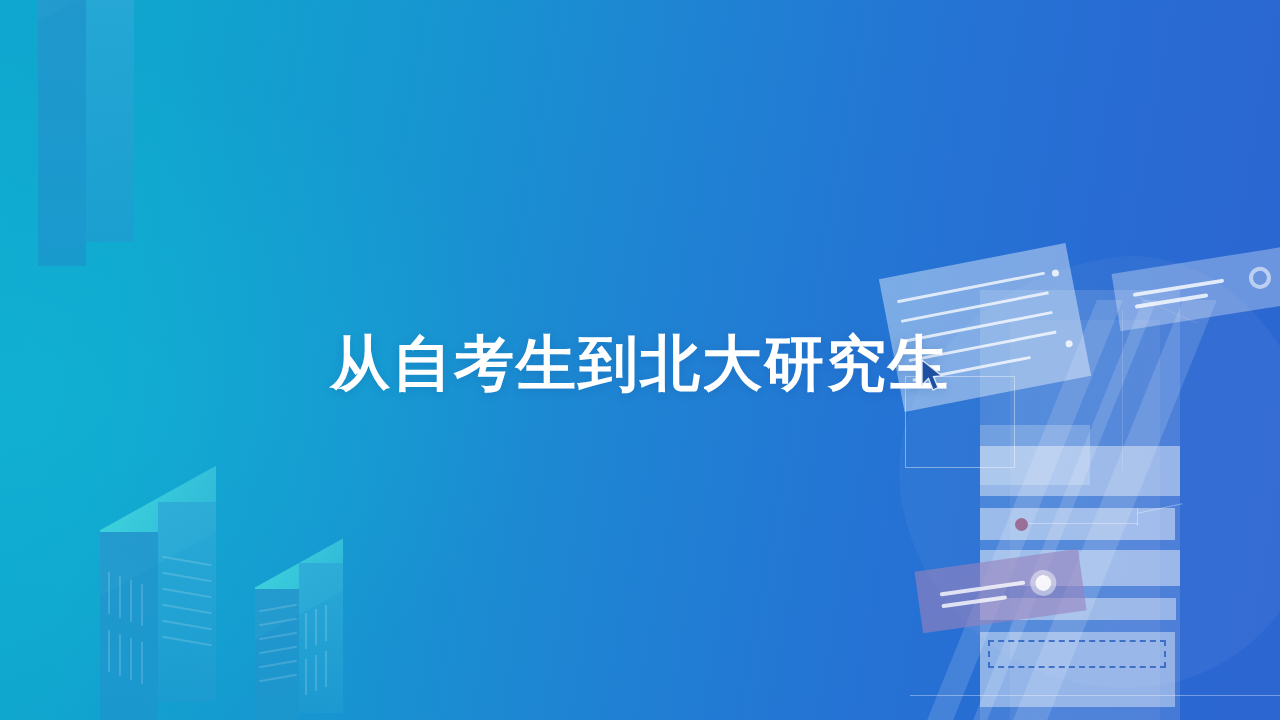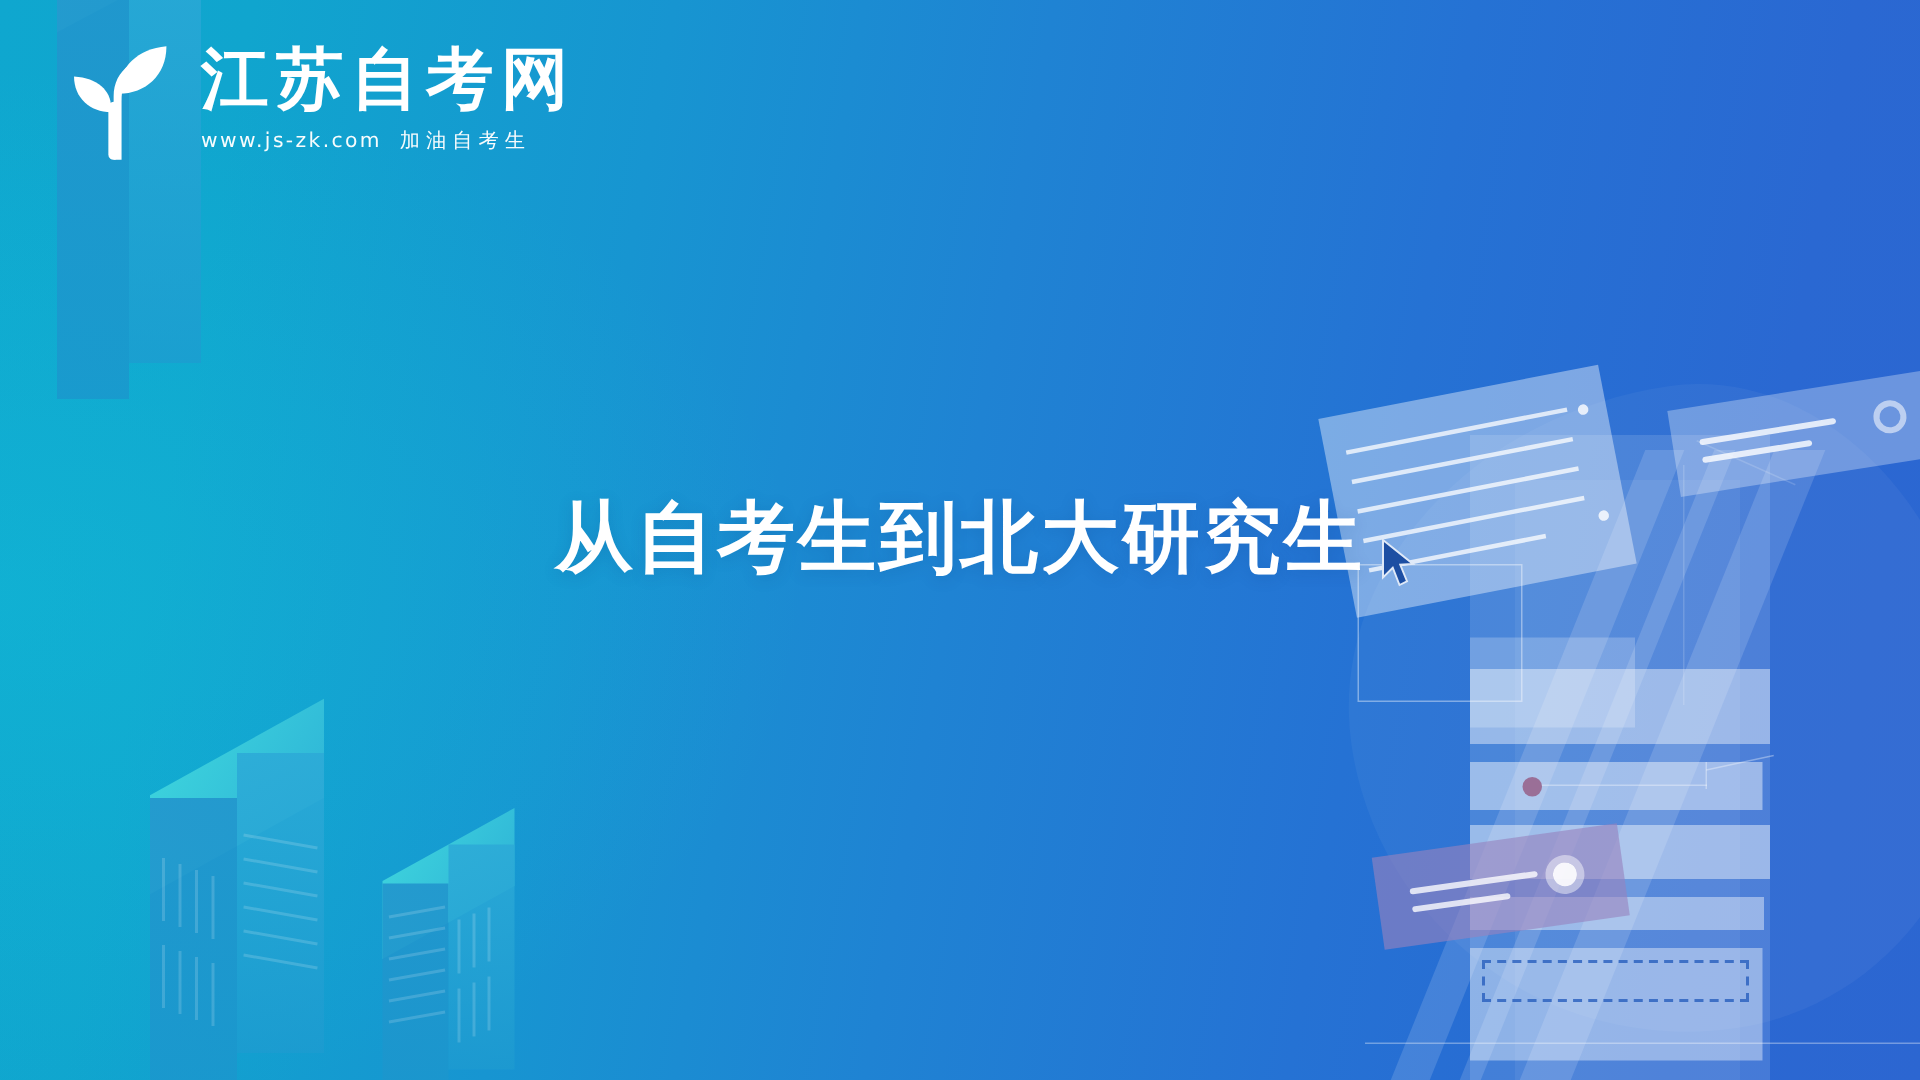--- a/index.html
+++ b/index.html
@@ -196,21 +196,21 @@
   .logo-sub .cn{letter-spacing:4px;margin-left:6px;}
 
   
   .headline{
     position:absolute;
     left:0;right:0;top:333px;
     text-align:center;
     color:#ffffff;
     font-family:"DejaVu Serif","Liberation Serif",serif;
     font-weight:700;
-    font-size:52px;
+    font-size:60px;
     line-height:1;
     letter-spacing:2px;
     text-shadow:0 2px 10px rgba(10,60,130,.18);
     white-space:nowrap;
   }
 
   
   .cursor{
     position:absolute;left:919px;top:358px;width:26px;height:36px;
     pointer-events:none;
@@ -317,37 +317,20 @@
 
     <div class="shape card-purple">
       <span class="ln" style="top:24px;width:86px;"></span>
       <span class="ln" style="top:36px;width:66px;"></span>
       <span class="ring"></span>
     </div>
 
     <div class="baseline"></div>
   </div>
 
-  <div class="logo">
-    <span class="logo-mark">
-      <svg viewBox="0 0 100 100" width="88" height="88" aria-hidden="true">
-        <path d="M52 96 L52 48 C52 38 56 30 64 24 C60 36 58 42 58 52 L58 96 Z" fill="#ffffff"></path>
-        <path d="M56 44 C56 26 70 12 92 10 C92 32 76 46 56 46 Z" fill="#ffffff"></path>
-        <path d="M50 56 C50 44 40 34 22 33 C22 49 34 60 50 60 Z" fill="#ffffff"></path>
-        <rect x="48" y="52" width="8" height="44" rx="4" fill="#ffffff"></rect>
-      </svg>
-    </span>
-    <span class="logo-text">
-      <span class="logo-title">江苏自考网</span>
-      <span class="logo-sub">
-        <span>www.js-zk.com</span>
-        <span class="cn">加油自考生</span>
-      </span>
-    </span>
-  </div>
 
   <div class="headline">从自考生到北大研究生</div>
 
   <span class="cursor">
     <svg viewBox="0 0 26 36" width="26" height="36" aria-hidden="true">
       <path d="M3 2 L3 27 L9.5 20.5 L14 32 L19 29.5 L14.5 18.5 L23 18 Z" fill="#1d4fa3" stroke="#dfe9f7" stroke-width="1.3"></path>
     </svg>
   </span>
 
 </div>

